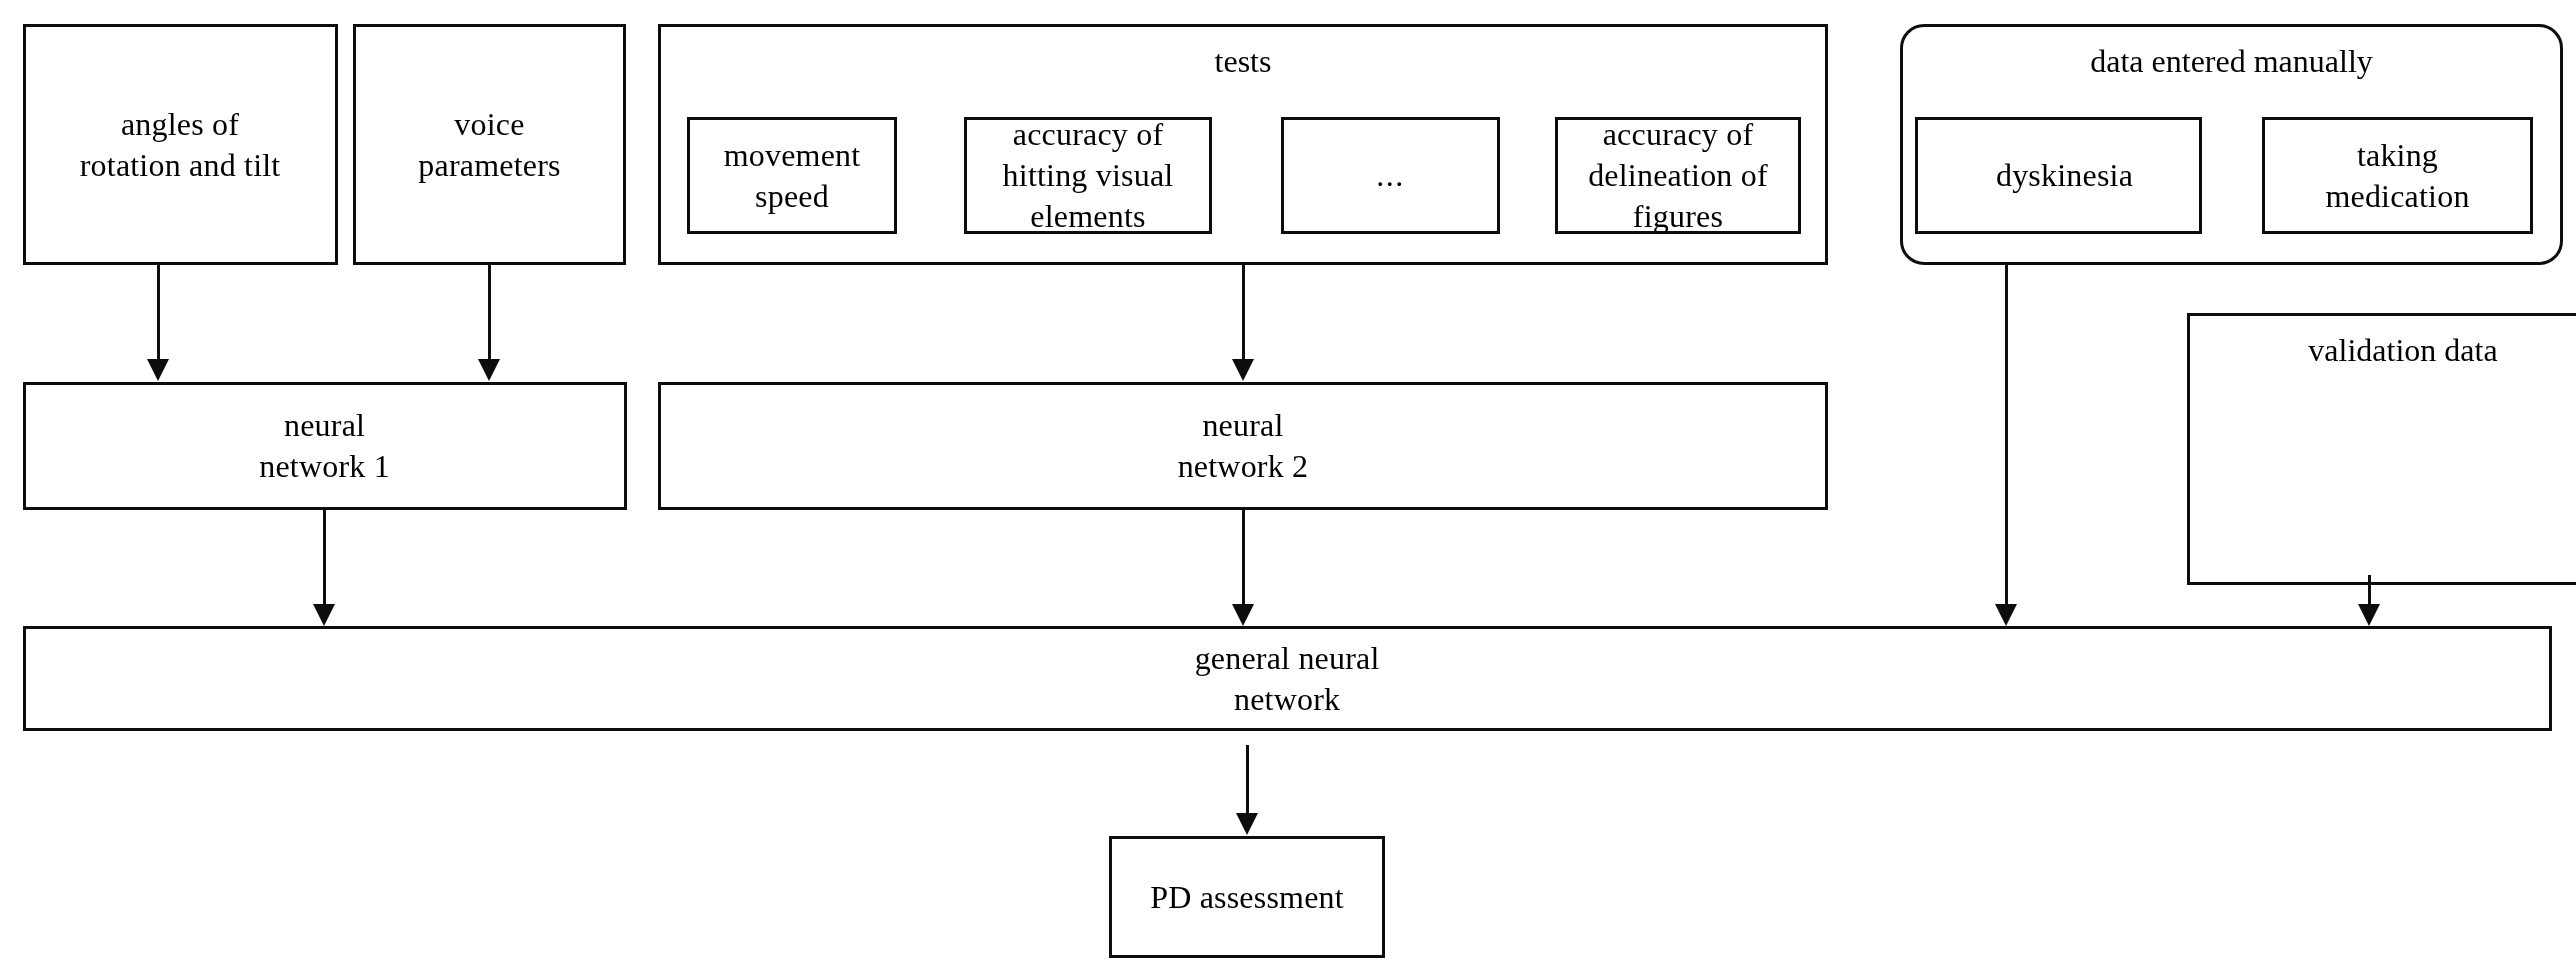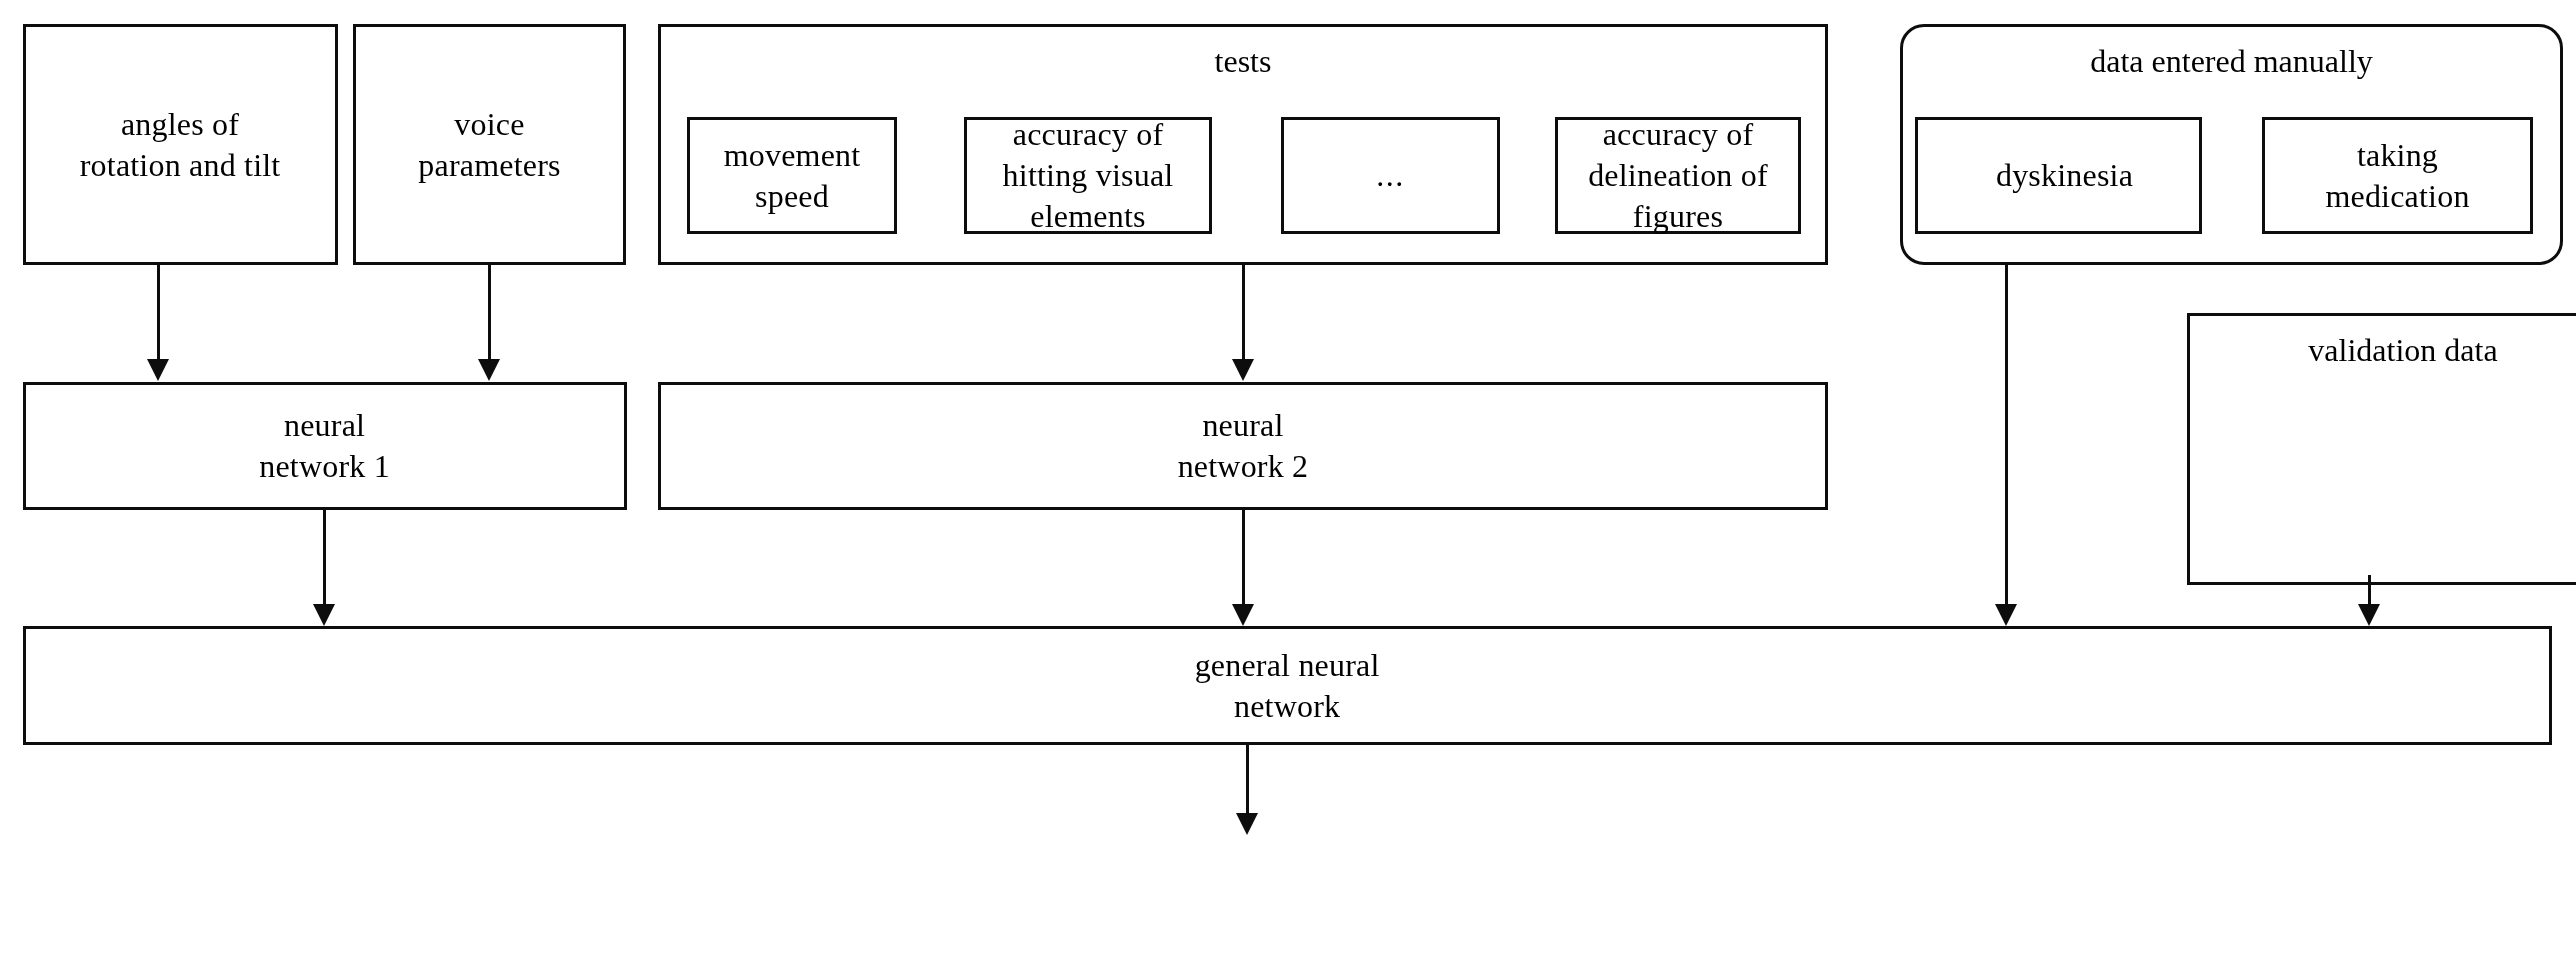--- a/index.html
+++ b/index.html
@@ -135,25 +135,28 @@
   <div class="box" style="left:22.6px; top:382px; width:604px; height:128px;">
     <span class="box-label">neural
 network 1</span>
   </div>
 
   <div class="box" style="left:658px; top:382px; width:1170px; height:128px;">
     <span class="box-label">neural
 network 2</span>
   </div>
 
-  <div class="box" style="left:22.6px; top:626px; width:2529px; height:119px;">
+  <div class="box" style="left:22.6px; top:626px; width:2529px; height:105px;">
     <span class="box-label">general neural
 network</span>
   </div>
 
+  <div class="box" style="left:1109px; top:836px; width:276px; height:122px;">
+    <span class="box-label">PD assessment</span>
+  </div>
 
   <div class="vline" style="left:157px; top:265px; height:98px;"></div>
   <div class="arrowhead" style="left:147px; top:359px;"></div>
 
   <div class="vline" style="left:488px; top:265px; height:98px;"></div>
   <div class="arrowhead" style="left:478px; top:359px;"></div>
 
   <div class="vline" style="left:1242px; top:265px; height:98px;"></div>
   <div class="arrowhead" style="left:1232px; top:359px;"></div>
 

